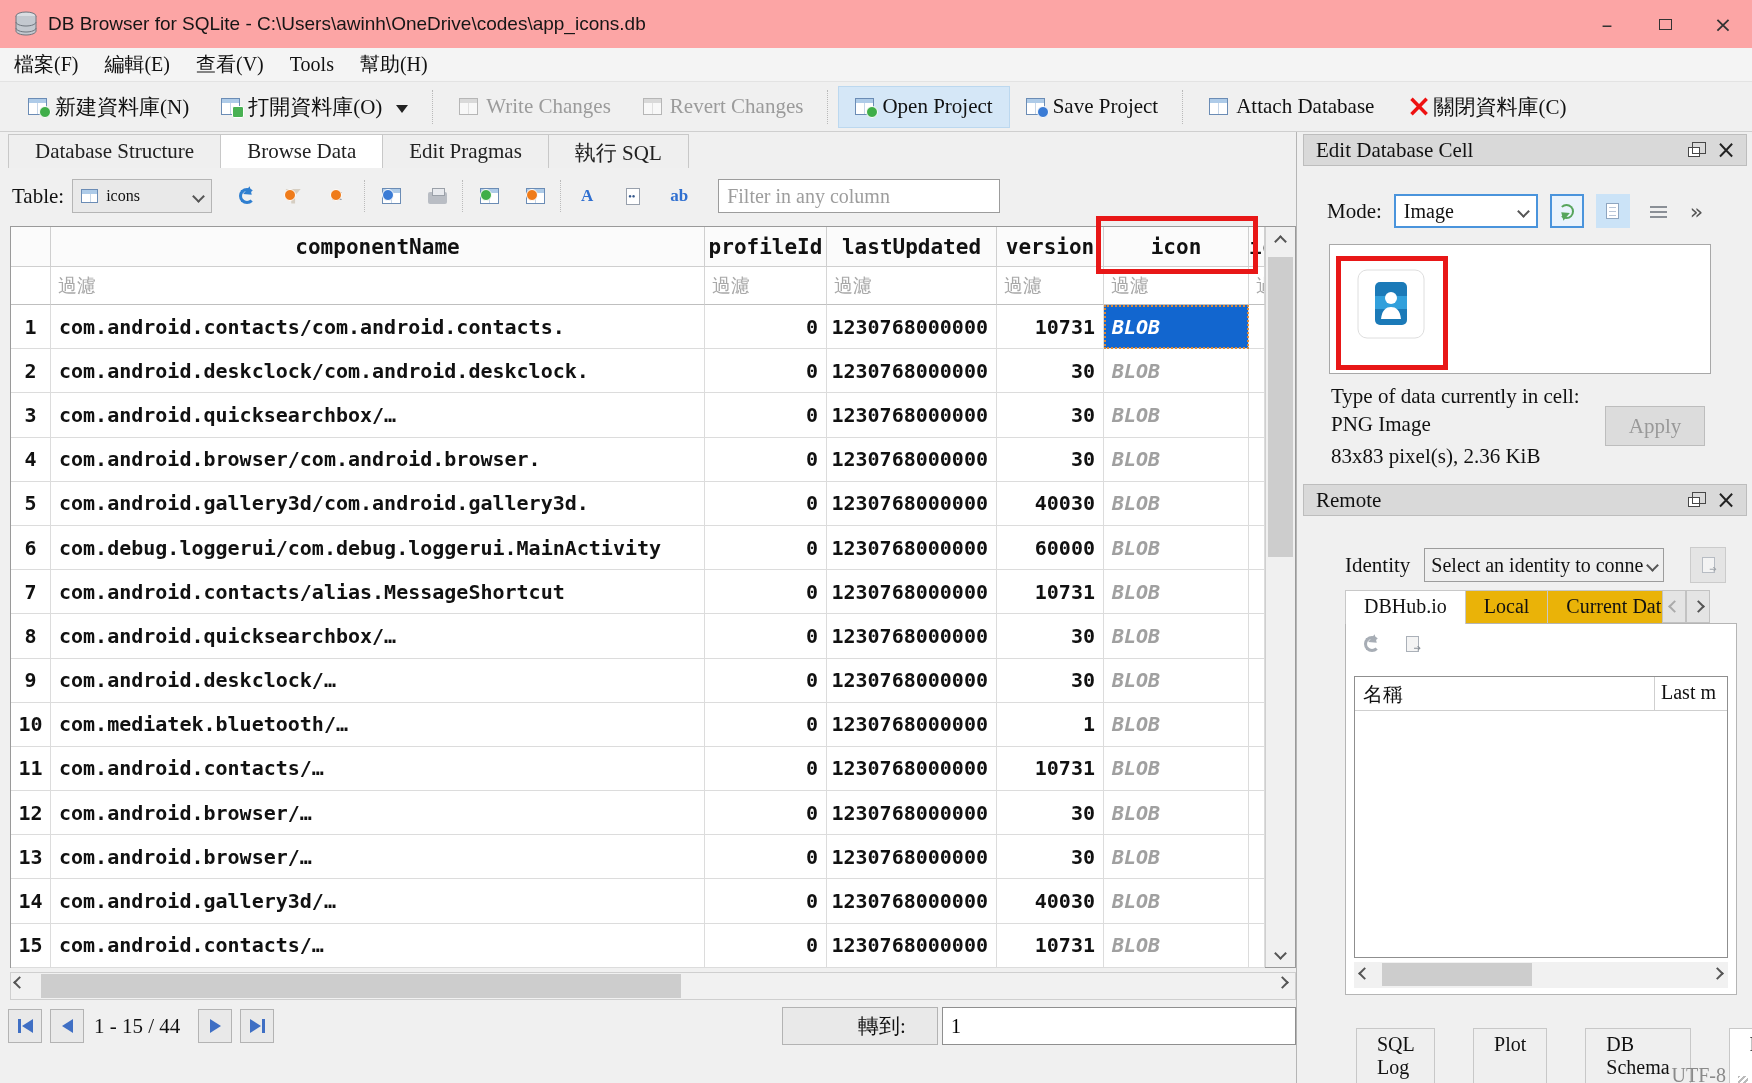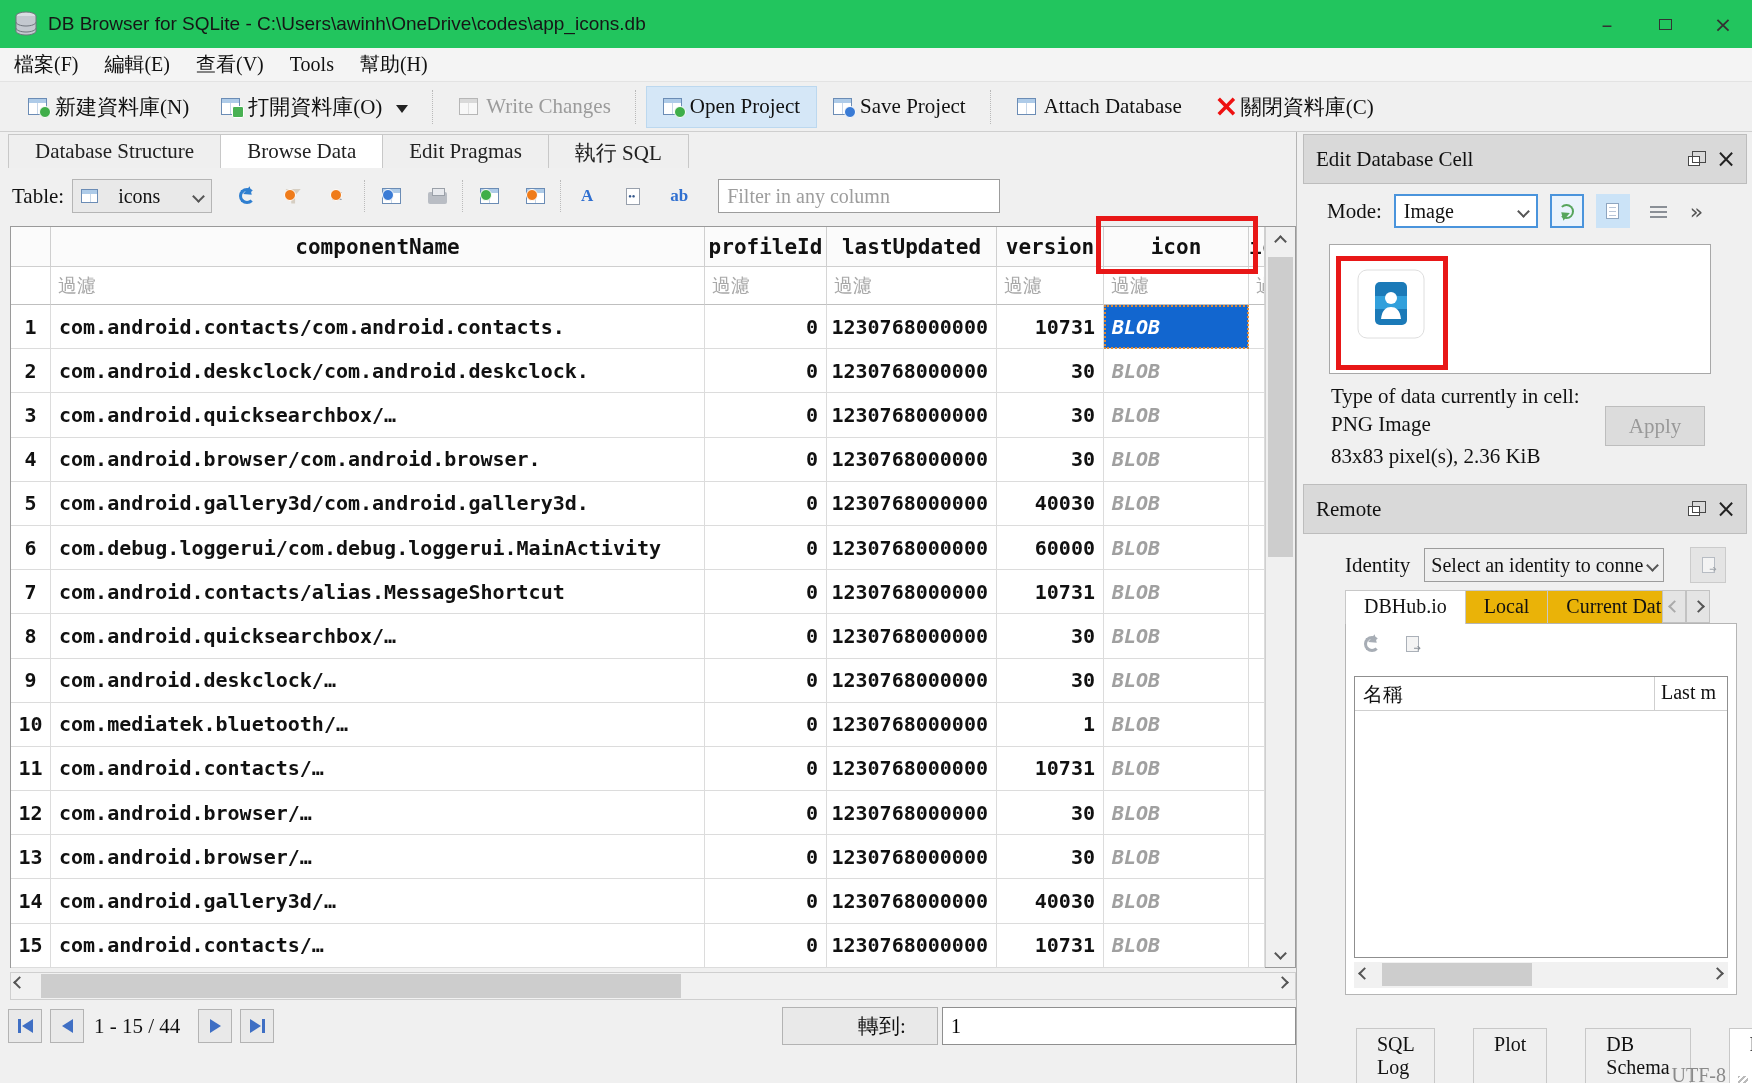--- a/index.html
+++ b/index.html
@@ -1,20 +1,20 @@
 <!DOCTYPE html>
 <html><head>
 <meta charset="utf-8">
 <style>
   * { margin:0; padding:0; box-sizing:border-box; }
   html,body { width:1752px; height:1083px; overflow:hidden; }
   body { position:relative; background:#f0f0f0; font-family:"Liberation Serif", serif; color:#111; }
 
   
-  .titlebar { position:absolute; left:0; top:0; width:1752px; height:48px; background:#22c55e; display:flex; align-items:center; }
+  .titlebar { position:absolute; left:0; top:0; width:1752px; height:48px; background:#fca5a5; display:flex; align-items:center; }
   .title-ico { margin-left:14px; }
   .title-text { margin-left:10px; font-family:"Liberation Sans", sans-serif; font-size:19px; color:#161616; }
   .win-btns { position:absolute; right:0; top:0; height:48px; display:flex; }
   .win-btn { width:58px; height:48px; display:flex; align-items:center; justify-content:center; font-family:"DejaVu Sans", sans-serif; font-size:22px; color:#333; }
   .wb-max { width:13px; height:11px; border:1.6px solid #333; display:inline-block; }
 
   
   .menubar { position:absolute; left:0; top:48px; width:1752px; height:34px; background:#f4f4f4; display:flex; align-items:center; border-bottom:1px solid #e3e3e3;}
   .menu-item { font-size:20px; padding:2px 12px; margin-left:2px; }
 
@@ -42,21 +42,21 @@
   .ic-closedb::before { display:none; }
 
   
   .left-pane { position:absolute; left:0; top:132px; width:1296px; height:951px; background:#f0f0f0; }
   .doc-tabs { position:absolute; left:8px; top:2px; height:34px; display:flex; }
   .dtab { padding:4px 26px; font-size:21px; border:1px solid #c8c8c8; border-bottom:none; background:#efefef; margin-right:-1px; color:#222; }
   .dtab.active { background:#fff; position:relative; z-index:2; }
 
   .browse-bar { position:absolute; left:0; top:38px; width:1296px; height:52px; display:flex; align-items:center; }
   .tbl-label { font-size:21px; margin-left:12px; }
-  .tbl-combo { margin-left:8px; width:140px; height:34px; background:#e9e9e9; border:1px solid #b5b5b5; display:flex; align-items:center; gap:20px; padding:0 8px; font-size:20px; }
+  .tbl-combo { margin-left:8px; width:140px; height:34px; background:#e9e9e9; border:1px solid #b5b5b5; display:flex; align-items:center; gap:8px; padding:0 8px; font-size:16px; }
   .combo-chev { margin-left:auto; }
   .ib-strip { display:flex; align-items:center; margin-left:14px; gap:4px; }
   .ib-btn { width:42px; height:40px; display:flex; align-items:center; justify-content:center; position:relative; }
   .ib-btn.sep { width:2px; height:32px; border-left:1px dotted #bbb; }
   .ib-ic { position:relative; width:19px; height:16px; }
 
   .ic-refresh { border:3px solid #2f7fd0; border-radius:50%; border-right-color:transparent; width:16px; height:16px; }
   .ic-refresh::after { content:""; position:absolute; right:-5px; top:-2px; border:5px solid transparent; border-left:7px solid #2f7fd0; transform:rotate(40deg); }
   .ic-refresh.gray { border-color:#a7adb5; border-right-color:transparent; }
   .ic-refresh.gray::after { border-left-color:#a7adb5; }
@@ -113,21 +113,21 @@
   .nav-btn { width:34px; height:34px; background:#e9e9e9; border:1px solid #b3b3b3; margin-left:8px; display:flex; align-items:center; justify-content:center; gap:1px; }
   .tri-r { width:0; height:0; border:7px solid transparent; border-left:11px solid #3f6fc4; border-right:0; }
   .tri-l { width:0; height:0; border:7px solid transparent; border-right:11px solid #3f6fc4; border-left:0; }
   .vbar { width:3px; height:14px; background:#3f6fc4; }
   .nav-range { font-size:21px; margin:0 10px; }
   .goto-btn { position:absolute; left:782px; width:156px; height:38px; background:#e9e9e9; border:1px solid #b3b3b3; font-size:21px; display:flex; align-items:center; justify-content:center;padding-left:44px; }
   .goto-input { position:absolute; left:942px; width:354px; height:38px; border:1px solid #8f8f8f; font-size:20px; padding-left:8px; font-family:"Liberation Serif", serif; }
 
   
   .right-pane { position:absolute; left:1296px; top:132px; width:456px; height:951px; background:#f0f0f0; border-left:1px solid #b5b5b5; }
-  .dock-title { position:absolute; left:6px; width:444px; height:50px; background:#d9d9d9; border:1px solid #bdbdbd; display:flex; align-items:center; padding-left:12px; font-size:21px; }
+  .dock-title { position:absolute; left:6px; width:444px; height:32px; background:#d9d9d9; border:1px solid #bdbdbd; display:flex; align-items:center; padding-left:12px; font-size:21px; }
   .dock-icos { margin-left:auto; display:flex; align-items:center; gap:16px; padding-right:10px; }
   .dock-x { font:400 24px "DejaVu Sans", sans-serif; color:#222; line-height:20px; }
 
   .mode-row { position:absolute; left:30px; top:62px; display:flex; align-items:center; }
   .mode-label { font-size:21px; }
   .mode-combo { margin-left:12px; width:144px; height:34px; border:2px solid #4a94dc; background:#fff; display:flex; align-items:center; padding:0 8px; font-size:20px; }
   .sq-btn { width:34px; height:34px; display:flex; align-items:center; justify-content:center; margin-left:12px; position:relative;}
   .sq-btn.bord { border:2px solid #4a94dc; background:#eaf3fc; }
   .sq-btn.litbg { background:#cbe3f7; }
   .gg { font-size:22px; color:#555; margin-left:14px; font-family:"DejaVu Sans", sans-serif; }
@@ -222,20 +222,25 @@
       
       
     </div>
 
     <div class="tb-btn dis">
       <span class="tb-ic tblico"></span>
       <span class="tb-label">Write Changes</span>
 
     </div>
 
+    <div class="tb-btn dis">
+      <span class="tb-ic tblico"></span>
+      <span class="tb-label">Revert Changes</span>
+
+    </div>
 
     <div class="tb-btn sep">
       
       
       
     </div>
 
     <div class="tb-btn hl">
       <span class="tb-ic tblico badge-g"></span>
       <span class="tb-label">Open Project</span>

